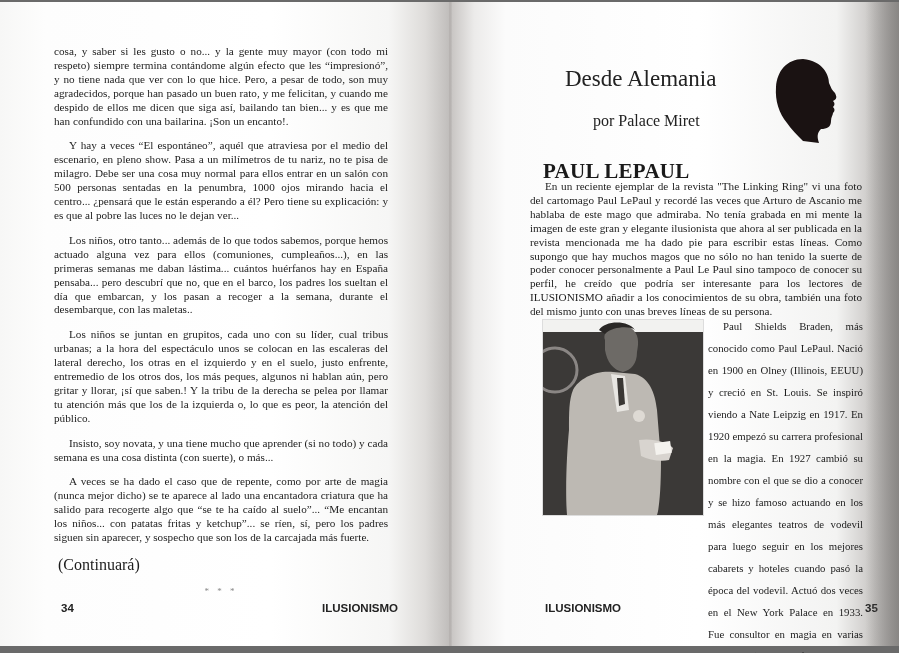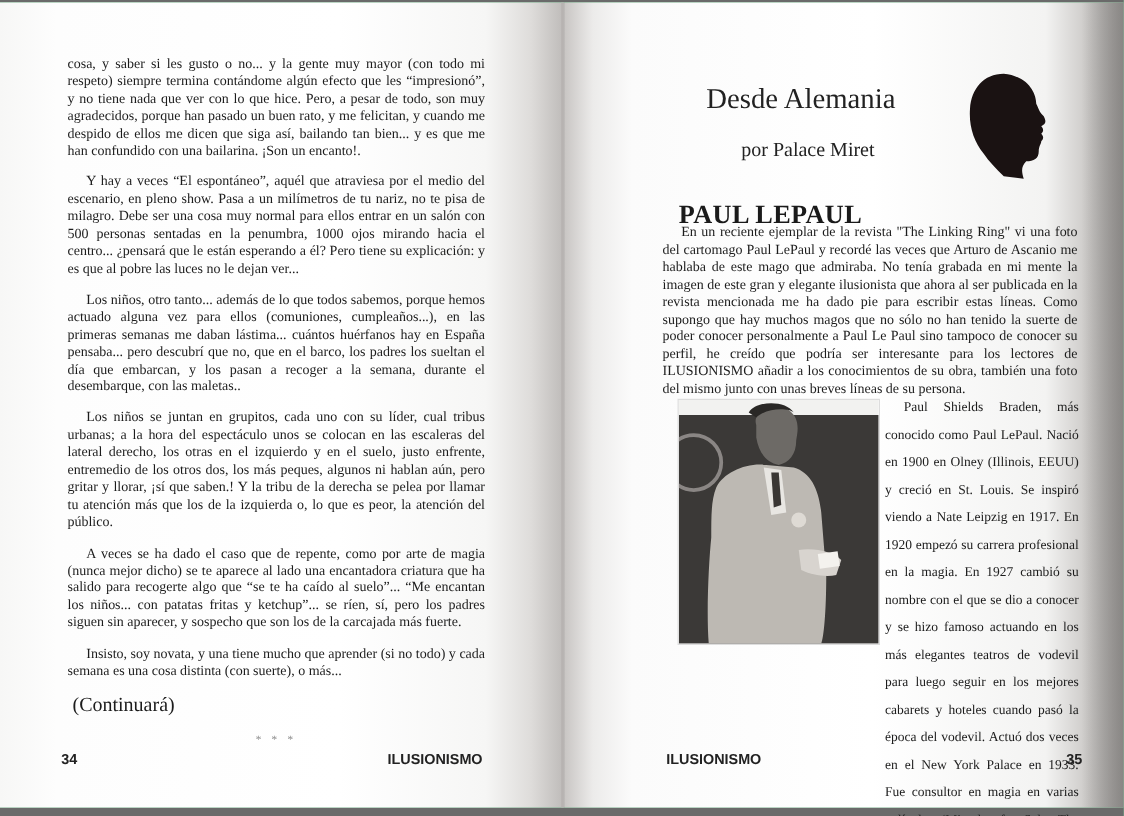--- a/index.html
+++ b/index.html
@@ -17,21 +17,21 @@
   .page-left { left: 0; width: 452px;
     background: linear-gradient(to right, #f7f7f6 0%, #fdfdfd 10%, #ffffff 60%, #f6f6f5 86%, #dedcda 94%, #bdbab8 100%); }
   .page-right { left: 452px; width: 447px;
     background: linear-gradient(to right, #c9c6c4 0%, #ecebea 5%, #fbfbfb 12%, #ffffff 55%, #f3f3f2 86%, #cfcdcb 93%, #9d9a98 100%); }
   .gutter { position: absolute; left: 449px; top: 0; width: 2px; height: 644px; background: #b7b3b1; }
   .p { font-size: 11.2px; line-height: 13.9px; text-align: justify; margin: 0 0 11px 0; }
   .p.indent { text-indent: 15px; }
   .left-col { position: absolute; left: 54px; top: 43px; width: 334px; }
   .stars { text-align: center; font-size: 9px; color: #888; letter-spacing: 3px; margin-top: 12px; }
   .continua { font-size: 16px; margin-left: 4px; }
-  .folio { position: absolute; font-family: "Liberation Sans", "DejaVu Sans", sans-serif; font-weight: bold; font-size: 11.5px; top: 600px; color: #222; }
+  .folio { position: absolute; font-family: "Liberation Sans", "DejaVu Sans", sans-serif; font-weight: bold; font-size: 11.5px; top: 600px; color: #222; margin-left: 12px; }
   .title { position: absolute; left: 565px; top: 64px; font-size: 23px; font-weight: normal; color: #222; margin: 0; }
   .byline { position: absolute; left: 593px; top: 110px; font-size: 16px; color: #222; margin: 0; }
   .silhouette { position: absolute; left: 773px; top: 55px; width: 66px; height: 88px; }
   .headline { position: absolute; left: 543px; top: 157px; font-size: 21px; font-weight: bold; margin: 0; letter-spacing: 0.3px; color: #1a1a1a; }
   .right-intro { position: absolute; left: 530px; top: 178px; width: 332px; }
   .photo { position: absolute; left: 542px; top: 317px; width: 160px; height: 195px; background: #fff; border: 1px solid #ddd; overflow: hidden; }
   .right-side { position: absolute; left: 708px; top: 313px; width: 155px; }
   .right-side .p { font-size: 10.8px; line-height: 22px; }
   .right-bottom { position: absolute; left: 530px; top: 550px; width: 332px; }
   .shade-right { position: absolute; right: 0; top: 0; width: 34px; height: 644px; background: linear-gradient(to right, rgba(150,148,146,0), rgba(120,118,116,0.55)); pointer-events: none; }
@@ -39,22 +39,22 @@
 </head>
 <body>
 
 <div class="spread">
   <div class="page page-left">
     <div class="left-col">
       <p class="p">cosa, y saber si les gusto o no... y la gente muy mayor (con todo mi respeto) siempre termina contándome algún efecto que les “impresionó”, y no tiene nada que ver con lo que hice. Pero, a pesar de todo, son muy agradecidos, porque han pasado un buen rato, y me felicitan, y cuando me despido de ellos me dicen que siga así, bailando tan bien... y es que me han confundido con una bailarina. ¡Son un encanto!.</p>
       <p class="p indent">Y hay a veces “El espontáneo”, aquél que atraviesa por el medio del escenario, en pleno show. Pasa a un milímetros de tu nariz, no te pisa de milagro. Debe ser una cosa muy normal para ellos entrar en un salón con 500 personas sentadas en la penumbra, 1000 ojos mirando hacia el centro... ¿pensará que le están esperando a él? Pero tiene su explicación: y es que al pobre las luces no le dejan ver...</p>
       <p class="p indent">Los niños, otro tanto... además de lo que todos sabemos, porque hemos actuado alguna vez para ellos (comuniones, cumpleaños...), en las primeras semanas me daban lástima... cuántos huérfanos hay en España pensaba... pero descubrí que no, que en el barco, los padres los sueltan el día que embarcan, y los pasan a recoger a la semana, durante el desembarque, con las maletas..</p>
       <p class="p indent">Los niños se juntan en grupitos, cada uno con su líder, cual tribus urbanas; a la hora del espectáculo unos se colocan en las escaleras del lateral derecho, los otras en el izquierdo y en el suelo, justo enfrente, entremedio de los otros dos, los más peques, algunos ni hablan aún, pero gritar y llorar, ¡sí que saben.! Y la tribu de la derecha se pelea por llamar tu atención más que los de la izquierda o, lo que es peor, la atención del público.</p>
+      <p class="p indent">Insisto, soy novata, y una tiene mucho que aprender (si no todo) y cada semana es una cosa distinta (con suerte), o más...</p>
       <p class="p indent">A veces se ha dado el caso que de repente, como por arte de magia (nunca mejor dicho) se te aparece al lado una encantadora criatura que ha salido para recogerte algo que “se te ha caído al suelo”... “Me encantan los niños... con patatas fritas y ketchup”... se ríen, sí, pero los padres siguen sin aparecer, y sospecho que son los de la carcajada más fuerte.</p>
-      <p class="p indent">Insisto, soy novata, y una tiene mucho que aprender (si no todo) y cada semana es una cosa distinta (con suerte), o más...</p>
       <div class="continua">(Continuará)</div>
       <div class="stars">* * *</div>
     </div>
     <div class="folio" style="left:49px;">34</div>
     <div class="folio" style="left:310px;">ILUSIONISMO</div>
   </div>
 
   <div class="gutter"></div>
 
   <div class="page page-right" style="overflow:visible;">

